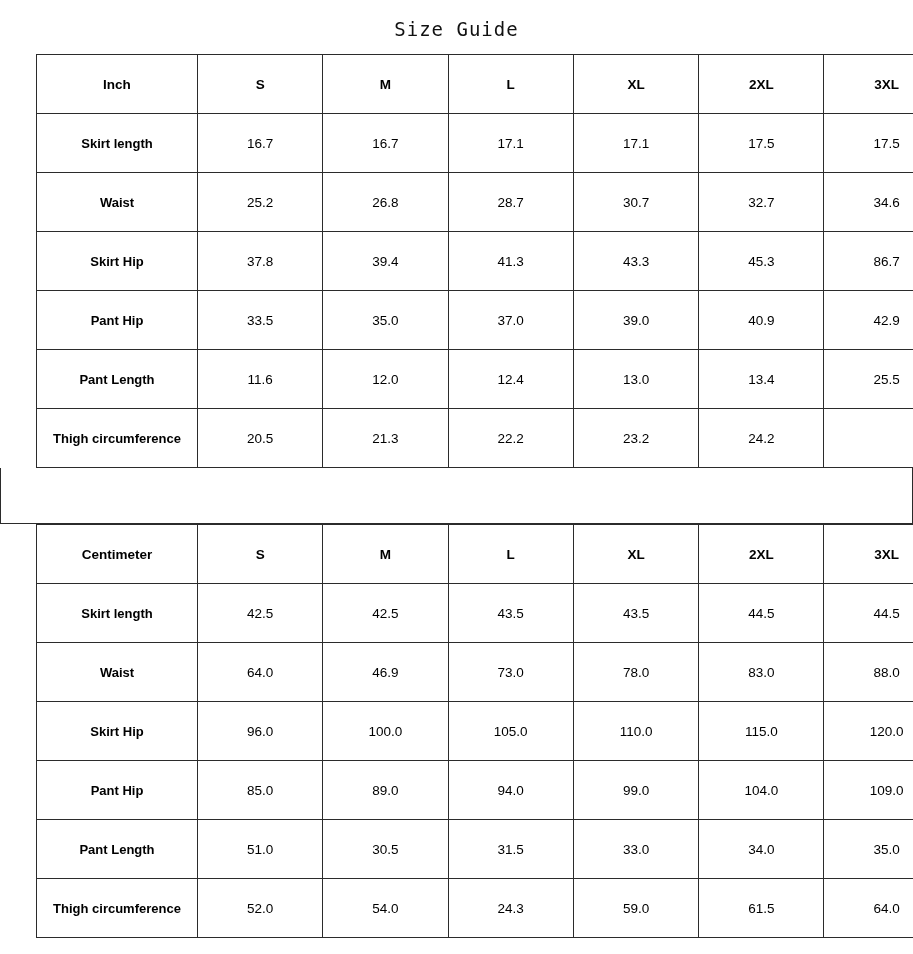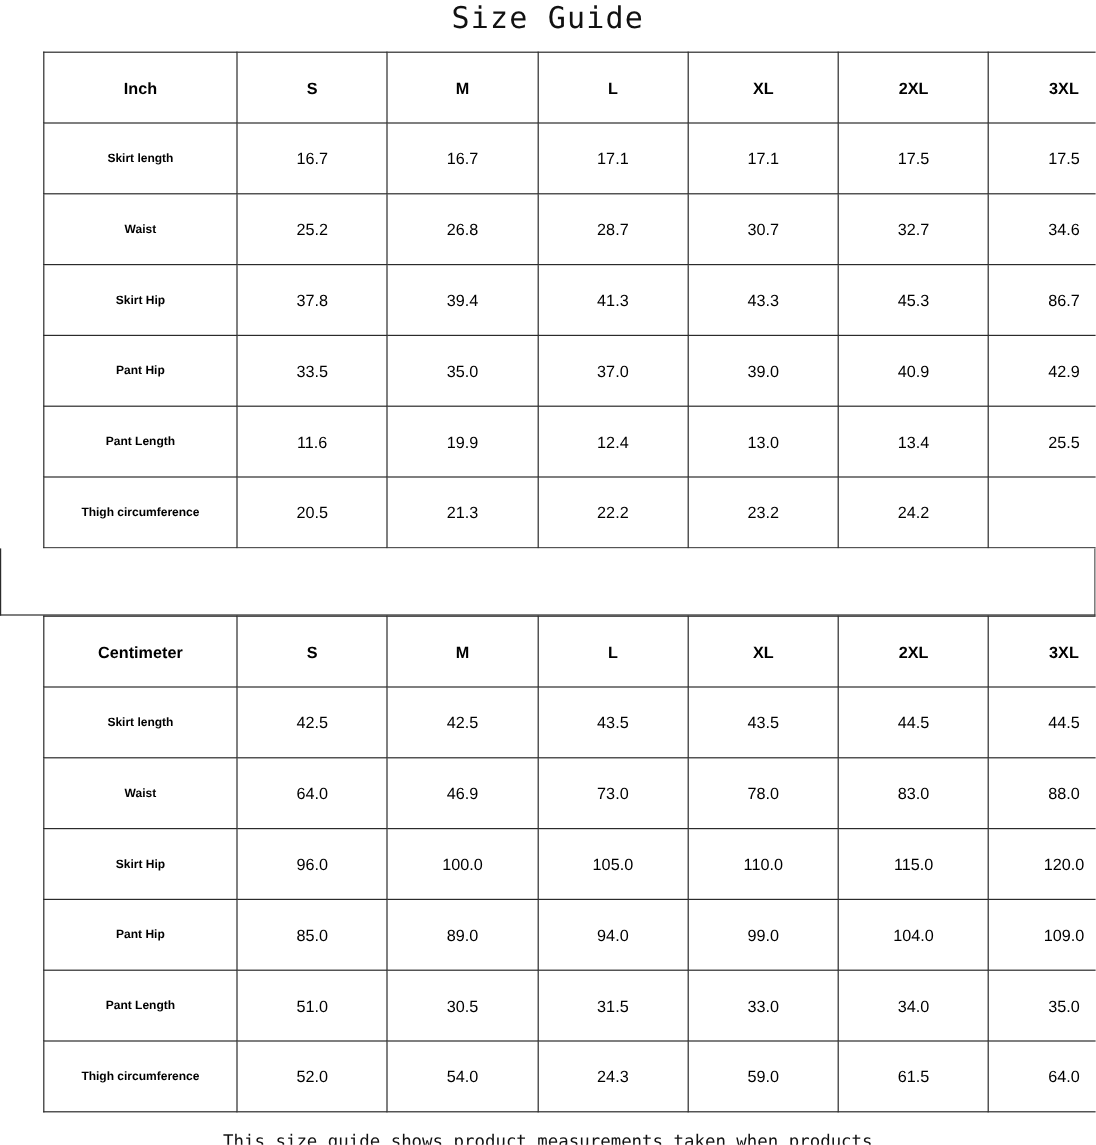--- a/index.html
+++ b/index.html
@@ -16,42 +16,43 @@
   }
   .page {
     position: relative;
     width: 913px;
     height: 954px;
     box-sizing: border-box;
   }
   .title {
     text-align: center;
     font-family: "DejaVu Sans Mono", monospace;
-    font-size: 25px;
+    font-size: 19px;
     letter-spacing: 1px;
+    padding-top: 18px;
     padding-bottom: 14px;
     color: #111111;
   }
   table.size-table {
     border-collapse: collapse;
     width: 913px;
     table-layout: fixed;
     font-family: "Liberation Sans", sans-serif;
     margin-left: 36px;
   }
   table.size-table td {
     border: 1px solid #2b2b2b;
     height: 56px;
     text-align: center;
     vertical-align: middle;
     font-size: 13.5px;
   }
   table.size-table td.rowhead {
     font-weight: bold;
-    font-size: 10px;
+    font-size: 13px;
   }
   table.size-table td.colhead {
     font-weight: bold;
     font-size: 13.5px;
   }
   table.size-table td.unit {
     font-weight: bold;
     font-size: 13.5px;
   }
   col.c0 { width: 161px; }
@@ -137,21 +138,21 @@
         <td>33.5</td>
         <td>35.0</td>
         <td>37.0</td>
         <td>39.0</td>
         <td>40.9</td>
         <td>42.9</td>
       </tr>
       <tr>
         <td class="rowhead">Pant Length</td>
         <td>11.6</td>
-        <td>19.9</td>
+        <td>12.0</td>
         <td>12.4</td>
         <td>13.0</td>
         <td>13.4</td>
         <td>25.5</td>
       </tr>
       <tr>
         <td class="rowhead">Thigh circumference</td>
         <td>20.5</td>
         <td>21.3</td>
         <td>22.2</td>

